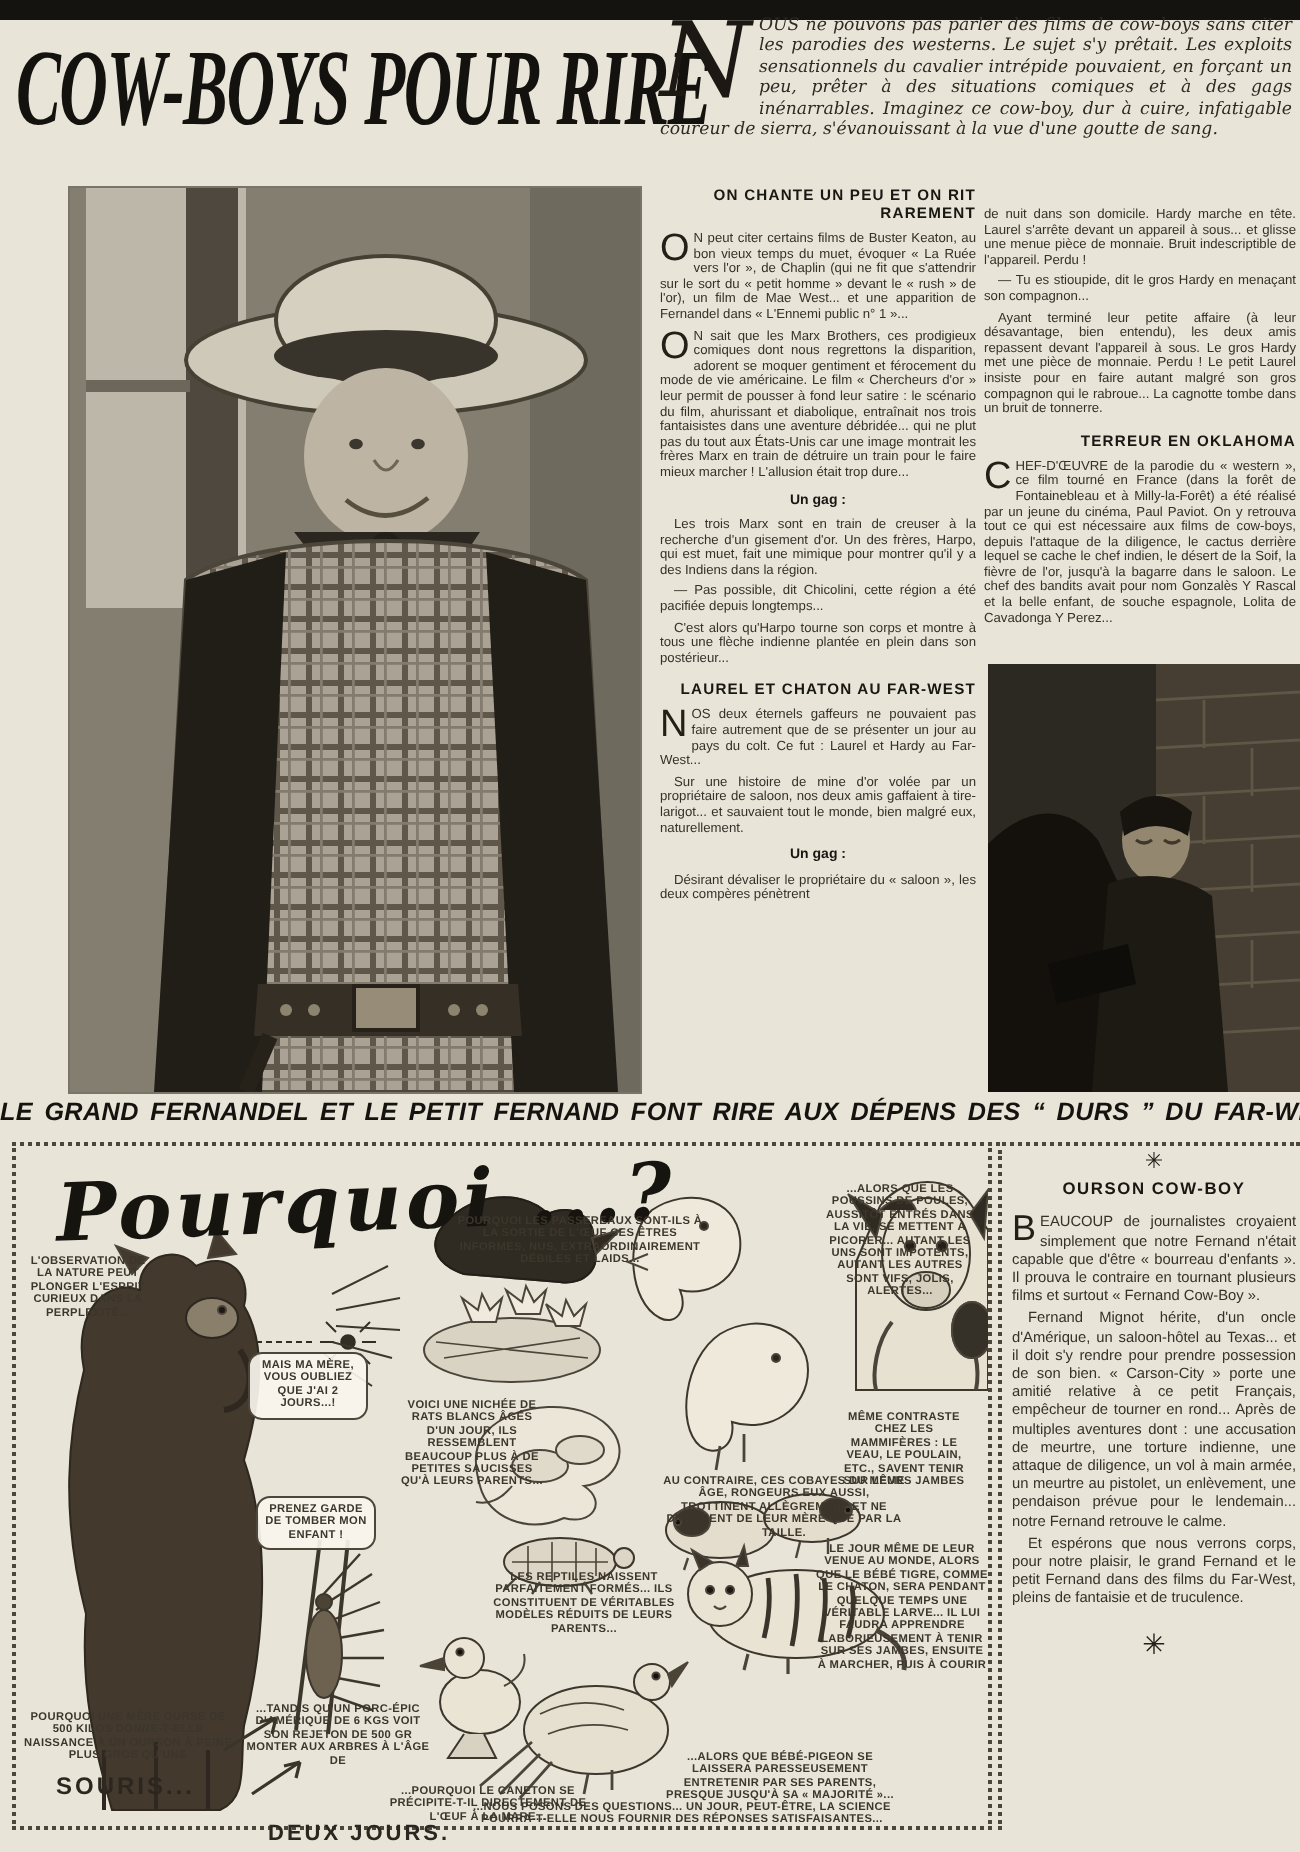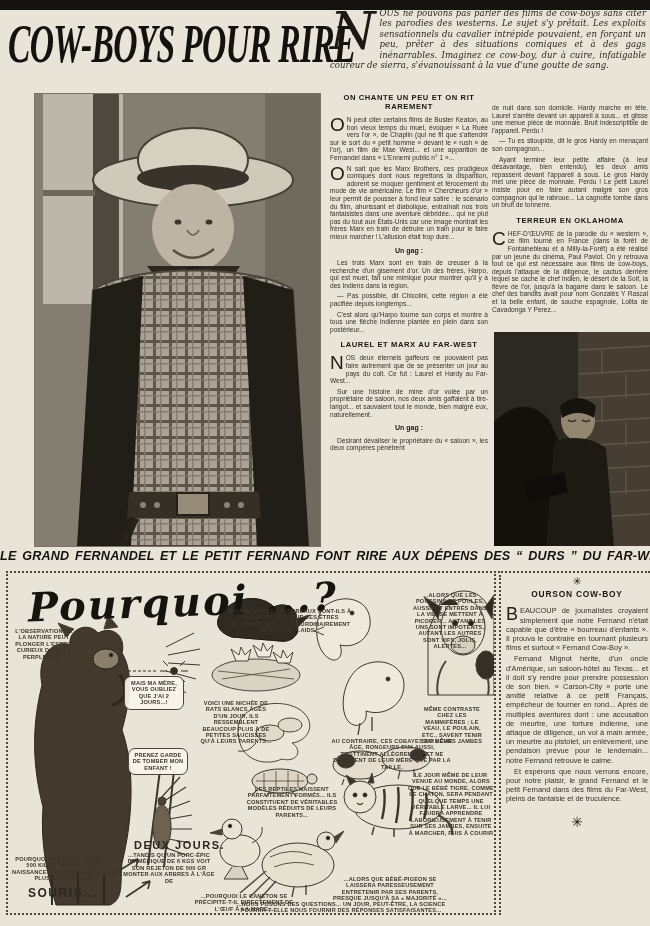--- a/index.html
+++ b/index.html
@@ -13,21 +13,21 @@
   #masthead span{display:inline-block;font-family:"Liberation Serif",serif;font-weight:bold;font-size:46px;line-height:48px;color:#14120e;transform:scale(0.73,1.18);transform-origin:left top;white-space:nowrap;letter-spacing:-1px;}
 
   
   #lead{left:330px;top:8px;width:316px;height:76px;font-family:"DejaVu Serif",serif;font-style:italic;font-size:8.6px;line-height:10.4px;text-align:justify;color:#2e2a23;}
   #lead .dropcap{float:left;font-size:52px;line-height:42px;font-style:italic;font-family:"DejaVu Serif",serif;margin:2px 4px 0 0;color:#1c1914;}
 
   
   .col{font-size:6.6px;line-height:7.6px;text-align:justify;color:#35生312a;color:#353129;}
   .col p{margin:0 0 3px 0;text-indent:7px;}
   .col p.noind{text-indent:0;}
-  .col h3{margin:7px 0 5px 0;font-size:7.6px;line-height:9px;letter-spacing:0.6px;text-align:center;color:#191712;font-weight:bold;}
+  .col h3{margin:7px 0 5px 0;font-size:7.6px;line-height:9px;letter-spacing:0.6px;text-align:right;color:#191712;font-weight:bold;}
   .gaglabel{display:block;text-align:center;font-weight:bold;font-size:7px;margin:6px 0 5px 0;color:#191712;}
   .dc{float:left;font-size:19px;line-height:15px;font-weight:normal;font-family:"Liberation Sans",sans-serif;margin:1px 2px 0 0;color:#222017;}
   #col-middle{left:330px;top:86px;width:158px;height:462px;overflow:hidden;}
   #col-right{left:492px;top:104px;width:156px;height:244px;overflow:hidden;}
 
   
   #photo-fernandel{left:35px;top:94px;width:285px;height:452px;background:#8f897d;box-shadow:0 0 0 1px #7a7468;}
   #photo-oklahoma{left:494px;top:332px;width:156px;height:214px;background:#2e2a24;}
 
   
@@ -125,21 +125,21 @@
   </div>
 
   <div class="abs col" id="col-middle">
     <h3>ON CHANTE UN PEU ET ON RIT RAREMENT</h3>
     <p class="noind"><span class="dc">O</span><span>N peut citer certains films de Buster Keaton, au bon vieux temps du muet, évoquer « La Ruée vers l'or », de Chaplin (qui ne fit que s'attendrir sur le sort du « petit homme » devant le « rush » de l'or), un film de Mae West... et une apparition de Fernandel dans « L'Ennemi public n° 1 »...</span></p>
     <p class="noind"><span class="dc">O</span><span>N sait que les Marx Brothers, ces prodigieux comiques dont nous regrettons la disparition, adorent se moquer gentiment et férocement du mode de vie américaine. Le film « Chercheurs d'or » leur permit de pousser à fond leur satire : le scénario du film, ahurissant et diabolique, entraînait nos trois fantaisistes dans une aventure débridée... qui ne plut pas du tout aux États-Unis car une image montrait les frères Marx en train de détruire un train pour le faire mieux marcher ! L'allusion était trop dure...</span></p>
     <span class="gaglabel">Un gag :</span>
     <p>Les trois Marx sont en train de creuser à la recherche d'un gisement d'or. Un des frères, Harpo, qui est muet, fait une mimique pour montrer qu'il y a des Indiens dans la région.</p>
     <p>— Pas possible, dit Chicolini, cette région a été pacifiée depuis longtemps...</p>
     <p>C'est alors qu'Harpo tourne son corps et montre à tous une flèche indienne plantée en plein dans son postérieur...</p>
-    <h3>LAUREL ET MARX AU FAR-WEST</h3>
+    <h3>LAUREL ET CHATON AU FAR-WEST</h3>
     <p class="noind"><span class="dc">N</span><span>OS deux éternels gaffeurs ne pouvaient pas faire autrement que de se présenter un jour au pays du colt. Ce fut : Laurel et Hardy au Far-West...</span></p>
     <p>Sur une histoire de mine d'or volée par un propriétaire de saloon, nos deux amis gaffaient à tire-larigot... et sauvaient tout le monde, bien malgré eux, naturellement.</p>
     <span class="gaglabel">Un gag :</span>
     <p>Désirant dévaliser le propriétaire du « saloon », les deux compères pénètrent</p>
   </div>
 
   <div class="abs col" id="col-right">
     <p class="noind">de nuit dans son domicile. Hardy marche en tête. Laurel s'arrête devant un appareil à sous... et glisse une menue pièce de monnaie. Bruit indescriptible de l'appareil. Perdu !</p>
     <p>— Tu es stioupide, dit le gros Hardy en menaçant son compagnon...</p>
     <p>Ayant terminé leur petite affaire (à leur désavantage, bien entendu), les deux amis repassent devant l'appareil à sous. Le gros Hardy met une pièce de monnaie. Perdu ! Le petit Laurel insiste pour en faire autant malgré son gros compagnon qui le rabroue... La cagnotte tombe dans un bruit de tonnerre.</p>
@@ -344,29 +344,29 @@
   <div class="cap bubble" style="left:128px;top:748px;width:52px;">PRENEZ GARDE DE TOMBER MON ENFANT !</div>
   <div class="cap" style="left:200px;top:700px;width:72px;">VOICI UNE NICHÉE DE RATS BLANCS ÂGÉS D'UN JOUR, ILS RESSEMBLENT BEAUCOUP PLUS À DE PETITES SAUCISSES QU'À LEURS PARENTS...</div>
   <div class="cap" style="left:330px;top:738px;width:124px;">AU CONTRAIRE, CES COBAYES DU MÊME ÂGE, RONGEURS EUX AUSSI, TROTTINENT ALLÈGREMENT ET NE DIFFÈRENT DE LEUR MÈRE QUE PAR LA TAILLE.</div>
   <div class="cap" style="left:412px;top:592px;width:76px;">...ALORS QUE LES POUSSINS DE POULES, AUSSITÔT ENTRÉS DANS LA VIE, SE METTENT À PICORER... AUTANT LES UNS SONT IMPOTENTS, AUTANT LES AUTRES SONT VIFS, JOLIS, ALERTES...</div>
   <div class="cap" style="left:420px;top:706px;width:64px;">MÊME CONTRASTE CHEZ LES MAMMIFÈRES : LE VEAU, LE POULAIN, ETC., SAVENT TENIR SUR LEURS JAMBES</div>
   <div class="cap" style="left:408px;top:772px;width:86px;">LE JOUR MÊME DE LEUR VENUE AU MONDE, ALORS QUE LE BÉBÉ TIGRE, COMME LE CHATON, SERA PENDANT QUELQUE TEMPS UNE VÉRITABLE LARVE... IL LUI FAUDRA APPRENDRE LABORIEUSEMENT À TENIR SUR SES JAMBES, ENSUITE À MARCHER, PUIS À COURIR</div>
   <div class="cap" style="left:244px;top:786px;width:96px;">LES REPTILES NAISSENT PARFAITEMENT FORMÉS... ILS CONSTITUENT DE VÉRITABLES MODÈLES RÉDUITS DE LEURS PARENTS...</div>
   <div class="cap" style="left:12px;top:856px;width:104px;">POURQUOI UNE MÈRE OURSE DE 500 KILOS DONNE-T-ELLE NAISSANCE À UN OURSON À PEINE PLUS GROS QU'UNE</div>
   <div class="bigword" style="left:28px;top:886px;">SOURIS...</div>
   <div class="cap" style="left:122px;top:852px;width:94px;">...TANDIS QU'UN PORC-ÉPIC D'AMÉRIQUE DE 6 KGS VOIT SON REJETON DE 500 GR MONTER AUX ARBRES À L'ÂGE DE</div>
-  <div class="bigword" style="left:134px;top:839px;font-size:11px;">DEUX JOURS.</div>
+  <div class="bigword" style="left:134px;top:911px;font-size:11px;">DEUX JOURS.</div>
   <div class="cap" style="left:192px;top:893px;width:104px;">...POURQUOI LE CANETON SE PRÉCIPITE-T-IL DIRECTEMENT DE L'ŒUF À LA MARE...</div>
   <div class="cap" style="left:330px;top:876px;width:120px;">...ALORS QUE BÉBÉ-PIGEON SE LAISSERA PARESSEUSEMENT ENTRETENIR PAR SES PARENTS, PRESQUE JUSQU'À SA « MAJORITÉ »...</div>
   <div class="cap" style="left:226px;top:901px;width:230px;">...NOUS POSONS DES QUESTIONS... UN JOUR, PEUT-ÊTRE, LA SCIENCE POURRA-T-ELLE NOUS FOURNIR DES RÉPONSES SATISFAISANTES...</div>
 
   <div class="abs" id="fernand">
     <span class="ornament">✳</span>
     <h3>OURSON COW-BOY</h3>
     <p class="first"><span class="dc">B</span><span>EAUCOUP de journalistes croyaient simplement que notre Fernand n'était capable que d'être « bourreau d'enfants ». Il prouva le contraire en tournant plusieurs films et surtout « Fernand Cow-Boy ».</span></p>
     <p>Fernand Mignot hérite, d'un oncle d'Amérique, un saloon-hôtel au Texas... et il doit s'y rendre pour prendre possession de son bien. « Carson-City » porte une amitié relative à ce petit Français, empêcheur de tourner en rond... Après de multiples aventures dont : une accusation de meurtre, une torture indienne, une attaque de diligence, un vol à main armée, un meurtre au pistolet, un enlèvement, une pendaison prévue pour le lendemain... notre Fernand retrouve le calme.</p>
-    <p>Et espérons que nous verrons encore, pour notre plaisir, le grand Fernand et le petit Fernand dans des films du Far-West, pleins de fantaisie et de truculence.</p>
+    <p>Et espérons que nous verrons corps, pour notre plaisir, le grand Fernand et le petit Fernand dans des films du Far-West, pleins de fantaisie et de truculence.</p>
     <span class="ornament" style="margin-top:14px;font-size:14px;">✳</span>
   </div>
 
   <div class="abs" id="pagenum">12</div>
 
 </div>
 
 </body></html>

